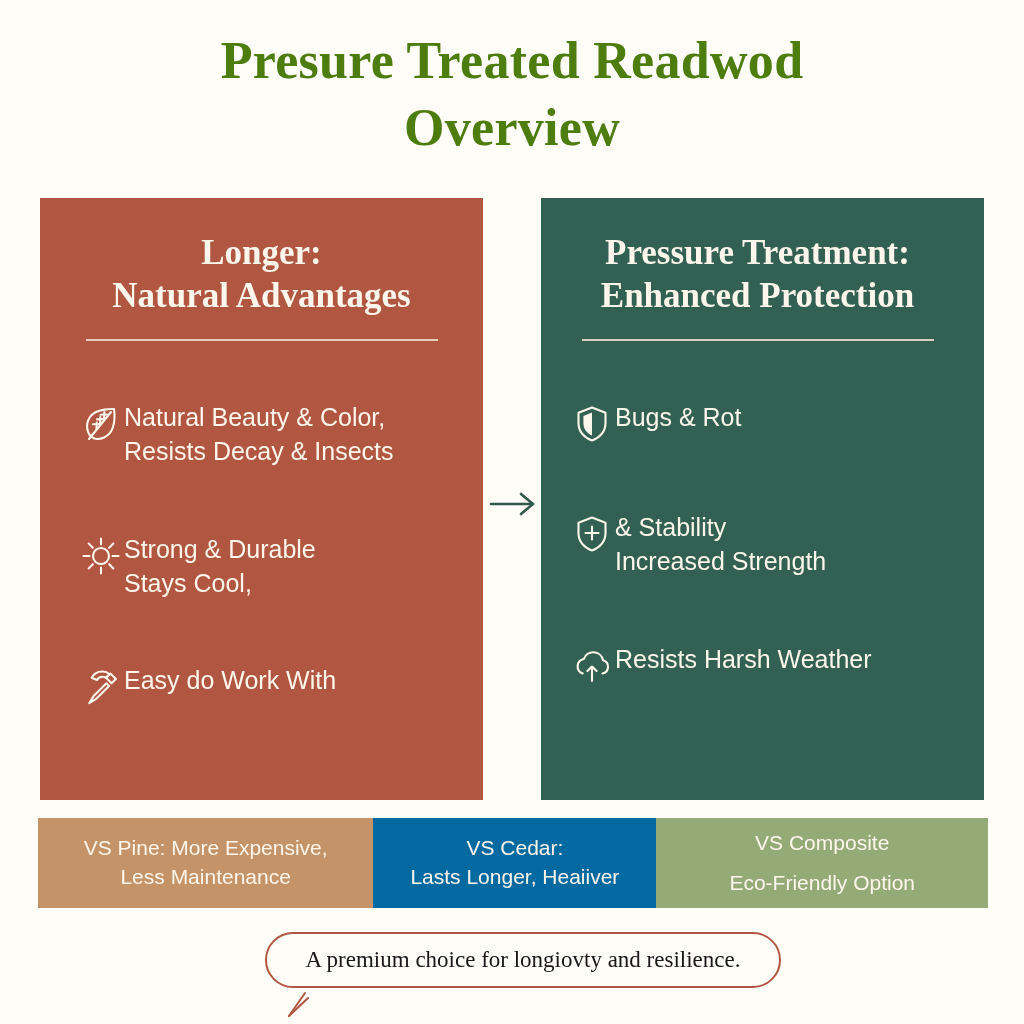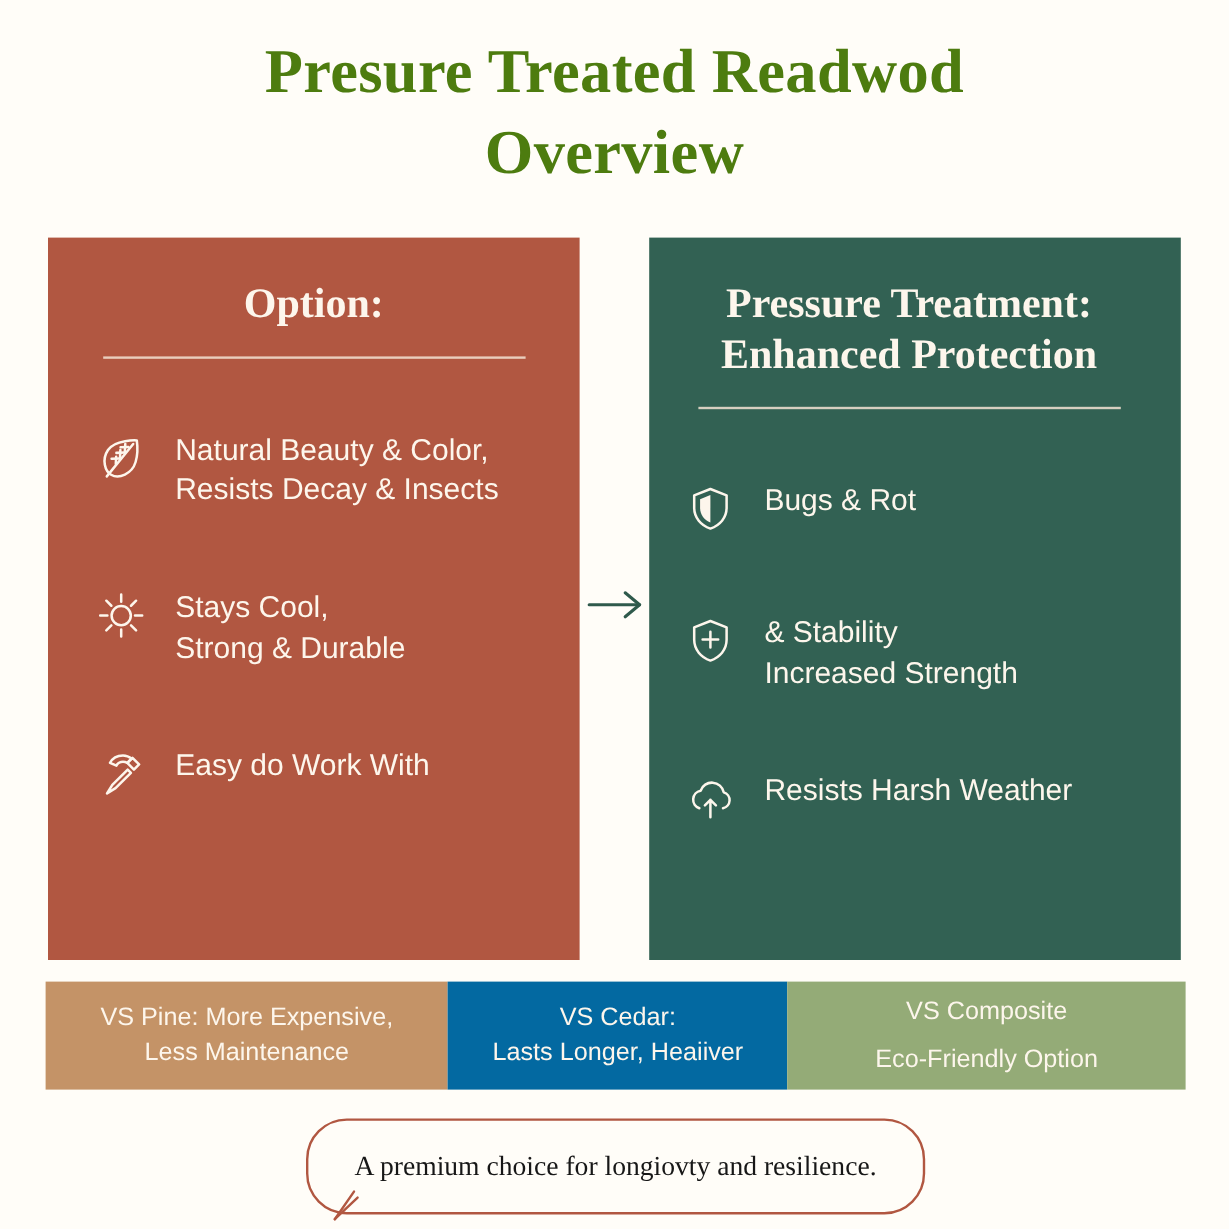--- a/index.html
+++ b/index.html
@@ -70,21 +70,20 @@
   }
 
   .items {
     margin-top: 58px;
     display: flex;
     flex-direction: column;
   }
   .item {
     display: flex;
     align-items: flex-start;
-    gap: 22px;
     margin-bottom: 62px;
     padding-left: 12px;
   }
   .item:last-child { margin-bottom: 0; }
   .item-icon {
     width: 46px;
     height: 46px;
     flex: 0 0 46px;
     display: flex;
     align-items: center;
@@ -132,24 +131,24 @@
     padding: 0 8px;
   }
   .compare-seg .tline { display: block; white-space: nowrap; }
   .seg-pine      { flex: 0 0 35.3%; background: #c49367; }
   .seg-cedar     { flex: 0 0 29.8%; background: #0369a1; }
   .seg-composite { flex: 0 0 34.9%; background: #94ab77; gap: 11px; }
 
   
   .bubble-wrap {
     position: absolute;
-    left: 255px;
+    left: 265px;
     top: 932px;
     width: 516px;
-    height: 80px;
+    height: 56px;
   }
   .bubble {
     position: absolute;
     inset: 0;
     border: 2px solid #b15741;
     border-radius: 34px;
     background: #fffdf8;
     display: flex;
     align-items: center;
     justify-content: center;
@@ -171,21 +170,22 @@
 
 <div class="title">
   <span class="title-line">Presure Treated Readwod</span>
   <span class="title-line">Overview</span>
 </div>
 
 <div class="panels">
 
   <div class="panel left">
     <div class="panel-title">
-      <span class="tline">Option:</span>
+      <span class="tline">Longer:</span>
+      <span class="tline">Natural Advantages</span>
     </div>
     <div class="panel-divider"></div>
 
     <div class="items">
 
       <div class="item">
         <span class="item-icon">
           <svg width="42" height="42" viewBox="0 0 42 42" fill="none" stroke="#fdf6ec" stroke-width="2.1" stroke-linecap="round" stroke-linejoin="round">
             <path d="M34 6C34 6 16 5 10 14c-5.5 8.2-2.4 17.6 2.6 20.6C19 38.4 30 34 33 24c2.4-8 1-18 1-18z"></path>
             <path d="M31 9 9 36"></path>
@@ -200,22 +200,22 @@
       </div>
 
       <div class="item">
         <span class="item-icon">
           <svg width="42" height="42" viewBox="0 0 42 42" fill="none" stroke="#fdf6ec" stroke-width="2.1" stroke-linecap="round">
             <circle cx="21" cy="21" r="8"></circle>
             <path d="M21 3.5v6M21 32.5v6M3.5 21h6M32.5 21h6M8.6 8.6l4.2 4.2M29.2 29.2l4.2 4.2M33.4 8.6l-4.2 4.2M12.8 29.2l-4.2 4.2"></path>
           </svg>
         </span>
         <span class="item-text">
+          <span class="tline">Strong &amp; Durable</span>
           <span class="tline">Stays Cool,</span>
-          <span class="tline">Strong &amp; Durable</span>
         </span>
       </div>
 
       <div class="item">
         <span class="item-icon">
           <svg width="42" height="42" viewBox="0 0 42 42" fill="none" stroke="#fdf6ec" stroke-width="2.1" stroke-linecap="round" stroke-linejoin="round">
             <path d="M22.5 5.5c-5 0-9 2.6-10.8 6.2l5.3 2.3c1-1.9 3-3.2 5.5-3.2 1.3 0 2.5.4 3.6 1l3.6-3.6c-2-1.7-4.4-2.7-7.2-2.7z"></path>
             <path d="M26.1 11.8l5.5 5.5 4.3-4.3-5.5-5.5-4.3 4.3z"></path>
             <path d="M26.4 17.3L13.6 30.1 9.2 37.2l7.1-4.4L29.1 20l-2.7-2.7z"></path>
           </svg>

